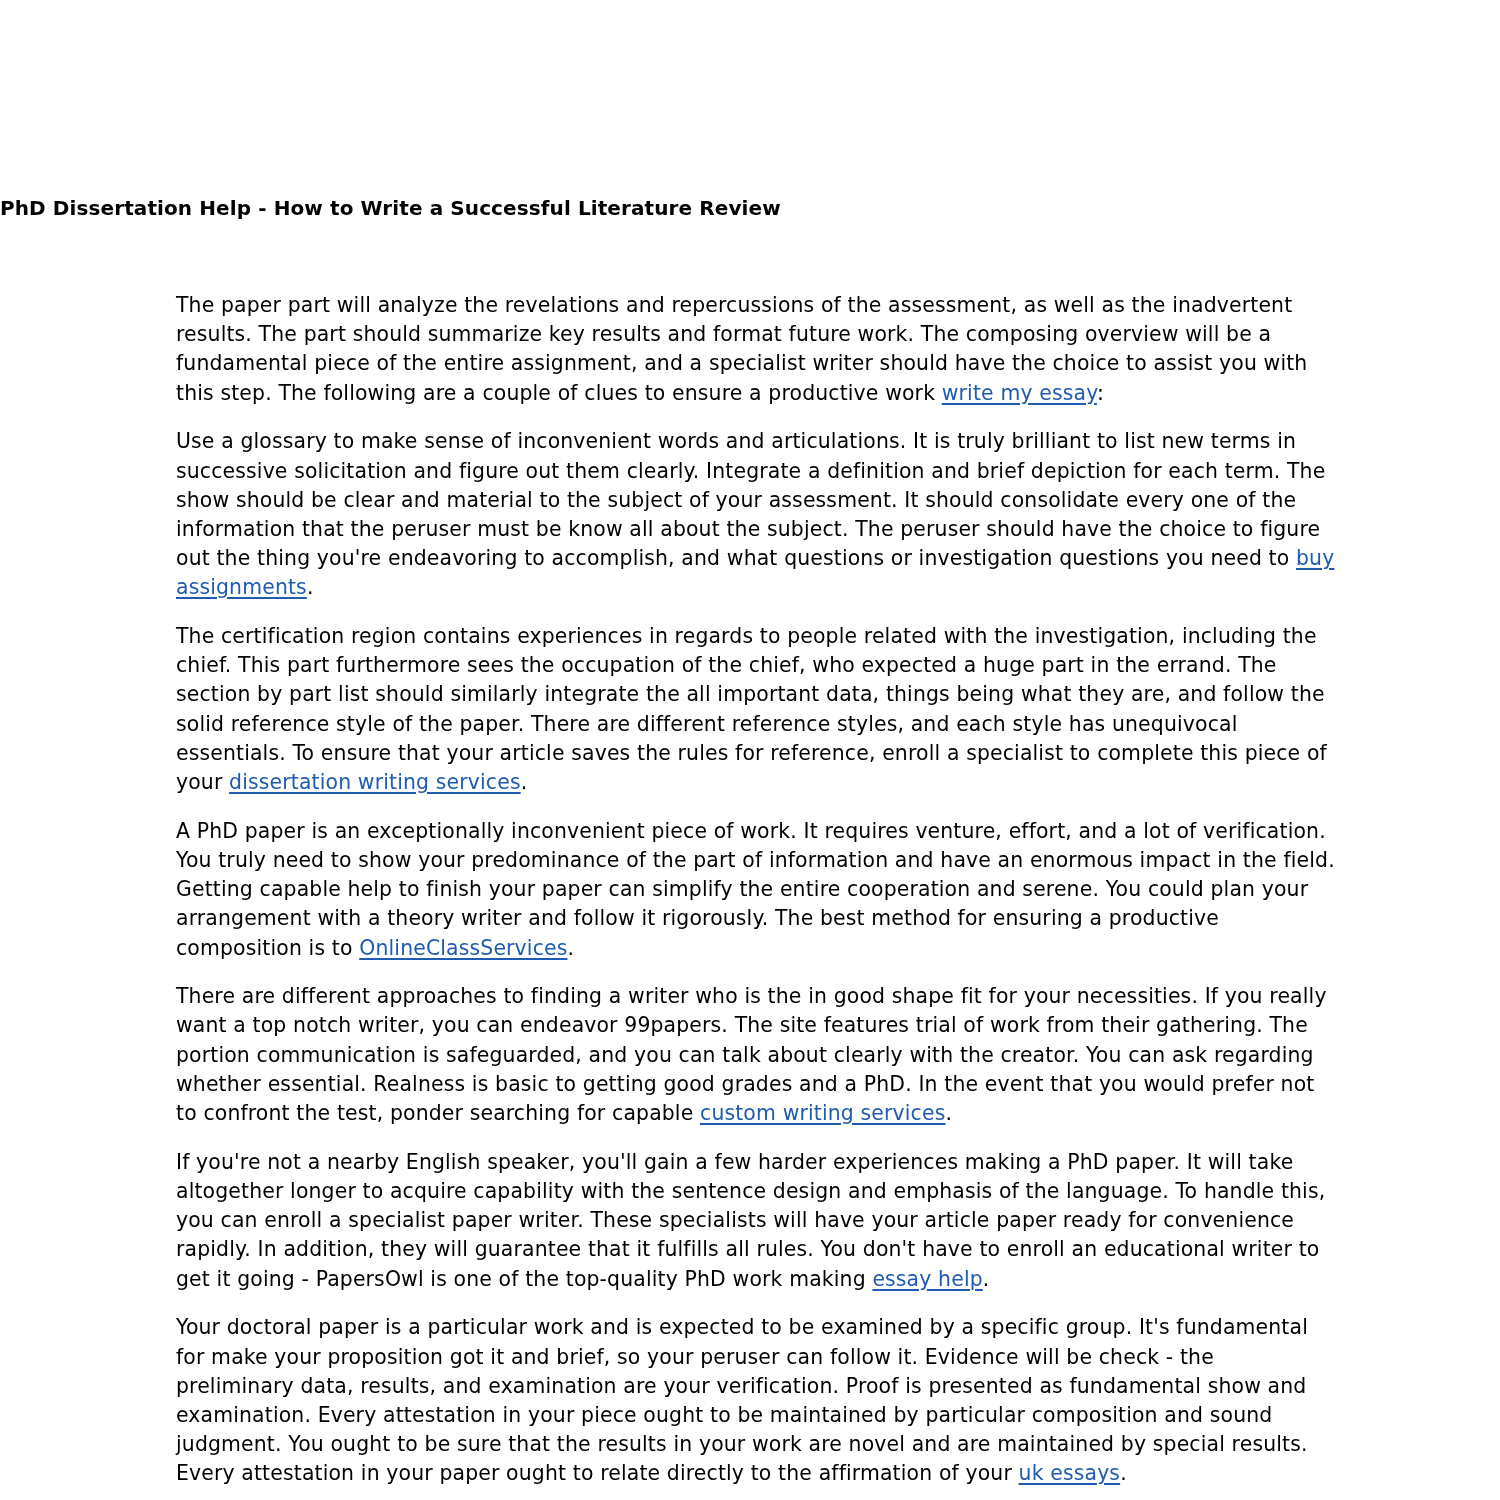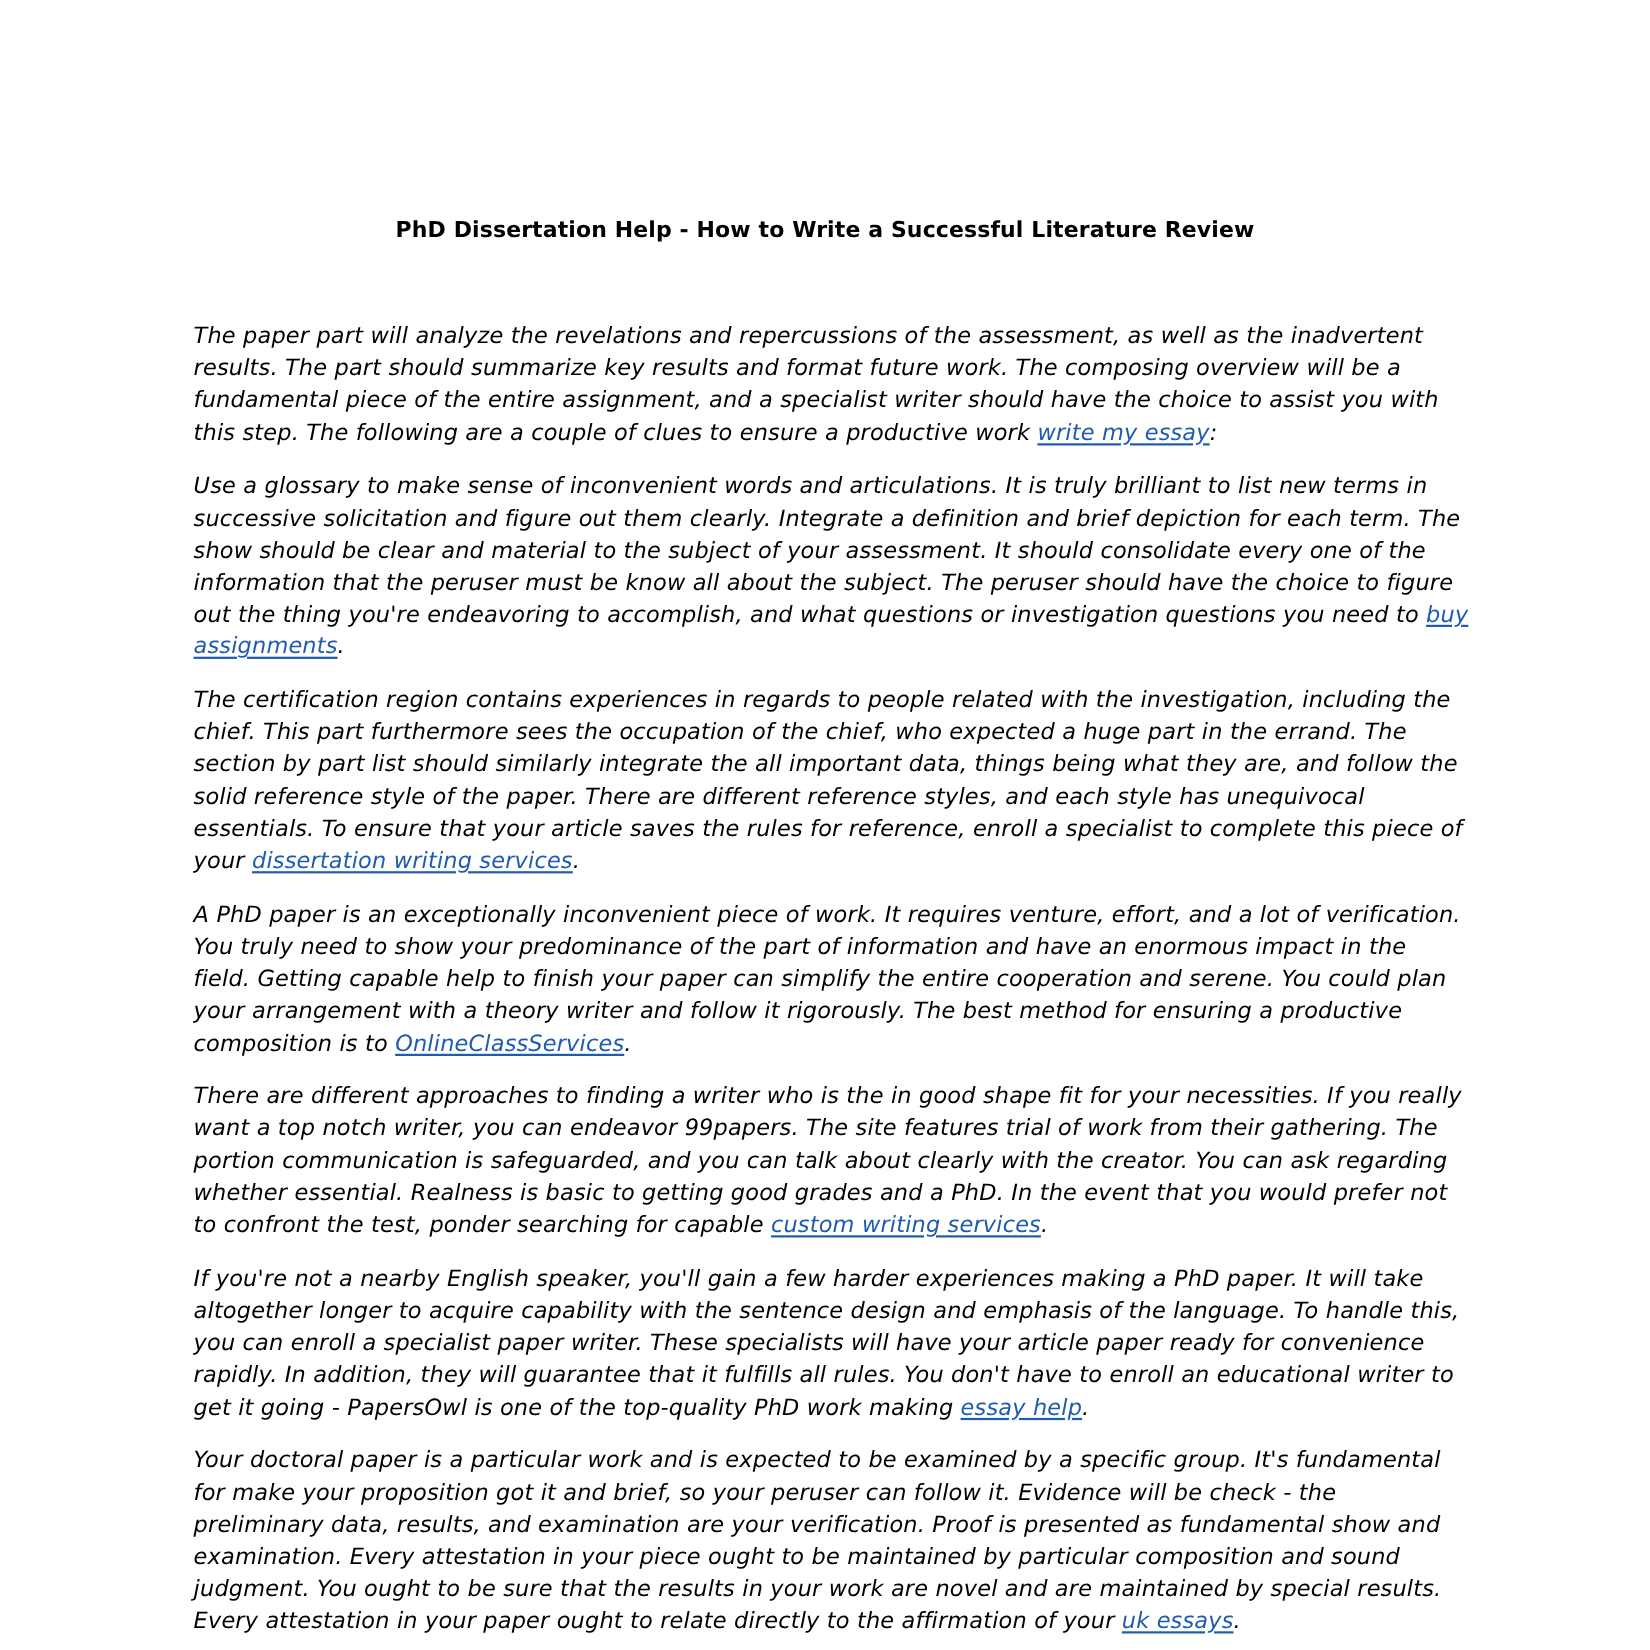--- a/index.html
+++ b/index.html
@@ -20,38 +20,37 @@
       left: 0;
       top: 0;
       width: 1500px;
       height: 1500px;
     }
     .title {
       position: absolute;
       top: 196px;
       left: 0;
       width: 1500px;
-      text-align: center;
+      text-align: left;
       font-size: 20px;
       font-weight: bold;
       letter-spacing: 0.1px;
       margin: 0;
     }
     .content {
       position: absolute;
       left: 176px;
       top: 291px;
       width: 1160px;
     }
     .para {
       margin: 0 0 19.5px 0;
       font-size: 20.4px;
       line-height: 29.2px;
       letter-spacing: 0.15px;
-      font-style: italic;
     }
     .link {
       color: #1f5bb0;
       text-decoration: underline;
       text-underline-offset: 3px;
       cursor: pointer;
     }
   </style>
 </head>
 <body>

